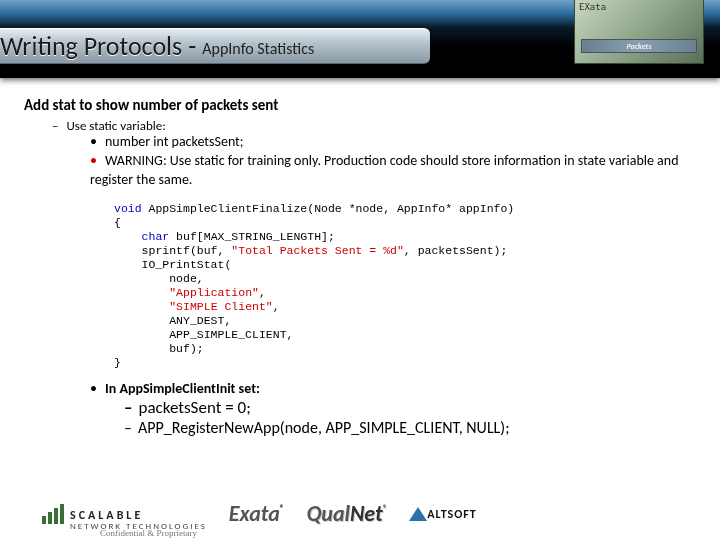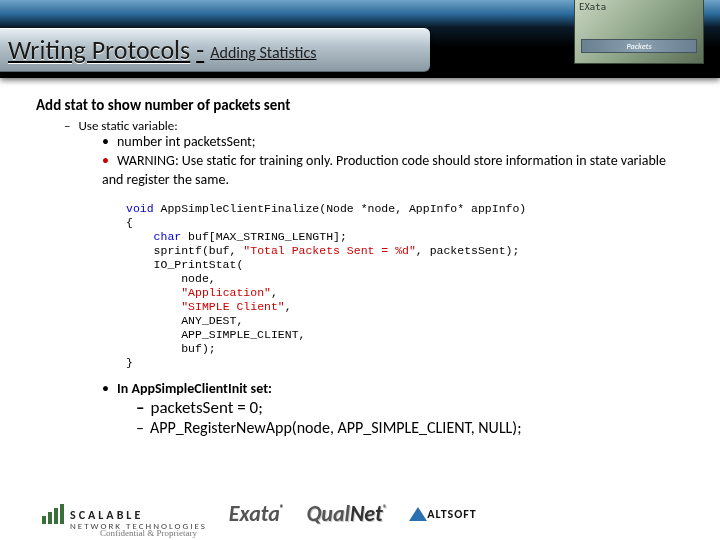--- a/index.html
+++ b/index.html
@@ -9,43 +9,42 @@
     background: #fff;
     position: relative;
     overflow: hidden;
   }
   .top-band {
     position: absolute; top: 0; left: 0; right: 0; height: 78px;
     background: linear-gradient(to bottom, #6fa3c7 0%, #2b6a9b 18%, #0a1a28 35%, #000 60%);
     box-shadow: 0 2px 6px rgba(0,0,0,.6);
   }
   .title-bar {
-    position: absolute; top: 28px; left: 0; width: 430px; height: 44px;
+    position: absolute; top: 28px; left: 0; width: 430px; height: 36px;
     background: linear-gradient(to bottom, #e6eef3 0%, #b6c3cc 40%, #8a99a3 100%);
     border-radius: 0 6px 6px 0;
     border-top: 1px solid #fff;
     border-bottom: 1px solid #5a6670;
-    display: flex; align-items: center; padding-left: 8px;
+    display: flex; align-items: center; padding-left: 0;
     box-shadow: 0 2px 4px rgba(0,0,0,.4);
-    text-decoration: underline;
   }
   .title-main { font-size: 26px; color: #1a1a1a; text-shadow: 0 1px 0 #fff; }
   .title-sep { font-size: 26px; color: #1a1a1a; margin: 0 6px; }
   .title-sub { font-size: 16px; color: #222; position: relative; top: 2px; }
   .corner-box {
     position: absolute; top: 0; right: 16px; width: 130px; height: 64px;
     background: linear-gradient(135deg, #c9d6c0 0%, #8fa68a 50%, #5a6e56 100%);
     border: 1px solid #3a4838; border-top: none;
   }
   .corner-label { position: absolute; top: 2px; left: 4px; font-size: 9px; color: #2a332a; font-family: monospace; }
   .corner-strip { position: absolute; bottom: 10px; left: 6px; right: 6px; height: 14px;
     background: linear-gradient(90deg,#6a7f8f,#8aa0b0,#6a7f8f); border:1px solid #45555f; display:flex; align-items:center; justify-content:center; }
   .corner-strip span { font-size: 8px; font-weight: bold; color: #e8eef0; font-style: italic; }
 
-  .content { position: absolute; top: 96px; left: 36px; right: 30px; }
+  .content { position: absolute; top: 96px; left: 24px; right: 30px; }
   h2.sec { font-size: 15px; font-weight: bold; color: #000; margin-bottom: 4px; }
   .lvl1 { margin-left: 28px; font-size: 13px; color: #000; }
   .lvl1 .dash { margin-right: 8px; }
   .lvl2 { margin-left: 66px; font-size: 14px; color: #000; line-height: 1.35; }
   .lvl2 .dot { color:#000; margin-right: 8px; }
   .warn .dot { color:#c00; }
   .warn { color: #000; }
 
   pre.code {
     font-family: "Courier New", monospace;
@@ -100,21 +99,21 @@
 <div class="top-band">
   <div class="corner-box">
     <span class="corner-label">EXata</span>
     <div class="corner-strip">
       <span>Packets</span>
     </div>
   </div>
   <div class="title-bar">
     <span class="title-main">Writing Protocols</span>
     <span class="title-sep">-</span>
-    <span class="title-sub">Adding Statistics</span>
+    <span class="title-sub">AppInfo Statistics</span>
   </div>
 </div>
 
 <div class="content">
   <h2 class="sec">Add stat to show number of packets sent</h2>
   <div class="lvl1">
     <span class="dash">–</span><span>Use static variable:</span>
   </div>
   <div class="lvl2">
     <span class="dot">•</span><span>number int packetsSent;</span>

